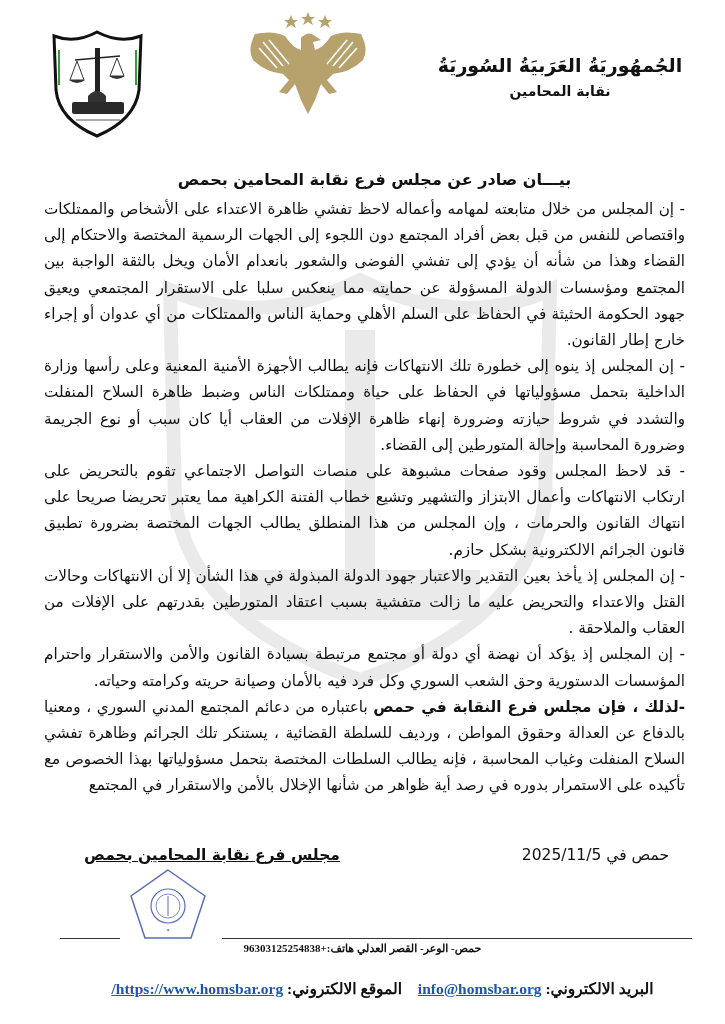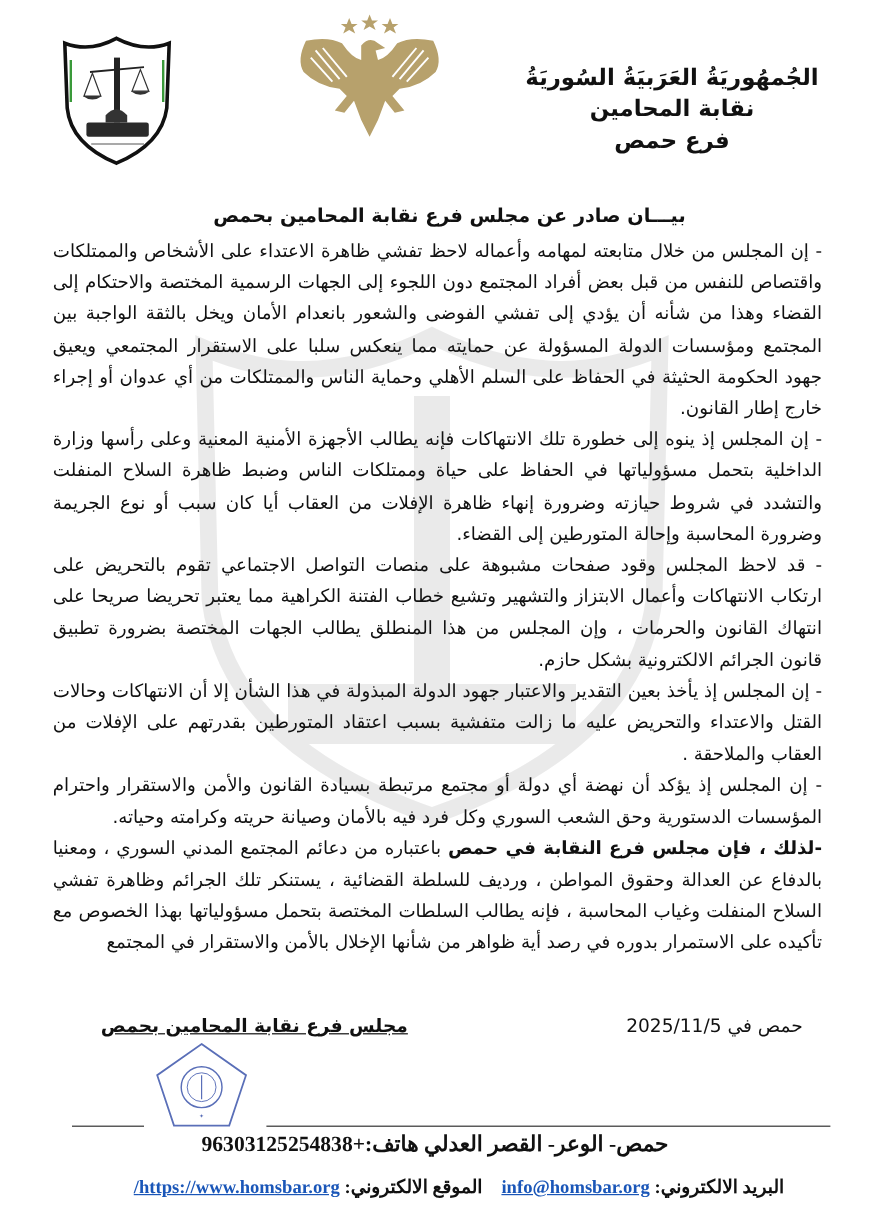--- a/index.html
+++ b/index.html
@@ -2,21 +2,21 @@
 <html><head>
 <meta charset="utf-8">
 <style>
   html, body { margin: 0; padding: 0; background: #ffffff; }
   body { width: 725px; height: 1024px; position: relative; overflow: hidden;
          font-family: "DejaVu Sans", sans-serif; color: #111; }
   .page { position: absolute; inset: 0; }
 
   
   .header-text { position: absolute; right: 40px; top: 52px; width: 250px; text-align: center; direction: rtl; }
-  .header-text div { font-weight: bold; font-size: 19px; line-height: 26px; color: #111; }
+  .header-text div { font-weight: bold; font-size: 14px; line-height: 26px; color: #111; }
   .header-text .republic { font-size: 19px; }
 
   .logo-bar { position: absolute; left: 50px; top: 30px; width: 95px; height: 108px; }
   .eagle { position: absolute; left: 243px; top: 10px; width: 130px; height: 110px; }
 
   .title { position: absolute; top: 170px; left: 0; right: 0; text-align: center; direction: rtl;
            font-weight: bold; font-size: 16px; margin-left: 24px; }
 
   
   .watermark { position: absolute; left: 150px; top: 270px; width: 420px; height: 420px; opacity: 0.08; }
@@ -30,21 +30,21 @@
   .sign-date { position: absolute; right: 16px; top: 0; }
   .sign-council { position: absolute; left: 40px; top: 0; font-weight: bold; text-decoration: underline; }
 
   .stamp { position: absolute; left: 128px; top: 868px; width: 80px; height: 72px; }
 
   .footer-line { position: absolute; top: 938px; height: 1px; background: #333; }
   .footer-line.l { left: 60px; width: 60px; }
   .footer-line.r { left: 222px; width: 470px; }
 
   .footer-addr { position: absolute; top: 942px; left: 0; right: 0; text-align: center; direction: rtl;
-                 font-family: "Liberation Serif", serif; font-weight: bold; font-size: 18px; }
+                 font-family: "Liberation Serif", serif; font-weight: bold; font-size: 11px; }
   .footer-contacts { position: absolute; top: 980px; left: 80px; right: 40px; direction: rtl; text-align: center;
                      font-family: "Liberation Serif", serif; font-weight: bold; font-size: 15.5px; }
   .footer-contacts a { color: #1a56b8; text-decoration: underline; }
   .gap { display: inline-block; width: 8px; }
 </style>
 </head>
 <body>
 
 <div class="page">
 
@@ -76,21 +76,20 @@
       <line x1="26" y1="30" x2="46" y2="54"></line>
         <line x1="110" y1="32" x2="90" y2="56"></line>
       <line x1="114" y1="38" x2="96" y2="58"></line>
         <line x1="104" y1="30" x2="84" y2="54"></line>
     </g>
   </svg>
 
   <div class="header-text">
     <div class="republic">الجُمهُوريَةُ العَرَبيَةُ السُوريَةُ</div>
     <div>نقابة المحامين</div>
-    <div>فرع حمص</div>
   </div>
 
   <svg class="watermark" viewBox="0 0 420 420">
     <path d="M20 20 Q110 60 210 10 Q310 60 400 20 L395 230 Q380 350 210 410 Q40 350 25 230 Z" fill="none" stroke="#000" stroke-width="14"></path>
     <rect x="195" y="60" width="30" height="260" fill="#000"></rect>
     <rect x="90" y="300" width="240" height="50" fill="#000"></rect>
   </svg>
 
   <div class="title">بيـــان صادر عن مجلس فرع نقابة المحامين بحمص</div>
 

